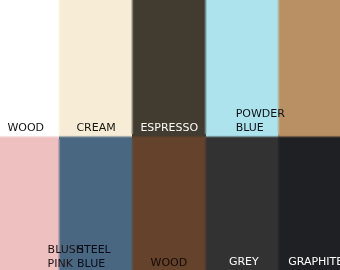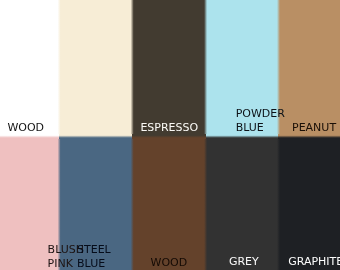--- a/index.html
+++ b/index.html
@@ -70,24 +70,24 @@
   <div class="seam vs vs1 vr0" style="background-image: linear-gradient(to right, rgb(247, 237, 214) 14%, rgb(66, 59, 48) 74%);"></div>
   <div class="seam vs vs2 vr0" style="background-image: linear-gradient(to right, rgb(66, 59, 48) 2%, rgb(172, 227, 237) 62%);"></div>
   <div class="seam vs vs3 vr0" style="background-image: linear-gradient(to right, rgb(172, 227, 237) 19%, rgb(185, 143, 100) 79%);"></div>
 
   <div class="seam vs vs0 vr1" style="background-image: linear-gradient(to right, rgb(239, 192, 192) 12%, rgb(74, 103, 130) 72%);"></div>
   <div class="seam vs vs1 vr1" style="background-image: linear-gradient(to right, rgb(74, 103, 130) 14%, rgb(100, 66, 43) 74%);"></div>
   <div class="seam vs vs2 vr1" style="background-image: linear-gradient(to right, rgb(100, 66, 43) 2%, rgb(50, 50, 50) 62%);"></div>
   <div class="seam vs vs3 vr1" style="background-image: linear-gradient(to right, rgb(50, 50, 50) 19%, rgb(30, 32, 36) 79%);"></div>
 
   <div class="label x0" style="color: rgb(20, 20, 20);">WOOD</div>
+  <div class="label x1" style="color: rgb(26, 23, 18);">CREAM</div>
   <div class="label x2" style="color: rgb(251, 250, 246);">ESPRESSO</div>
   <div class="label x3" style="color: rgb(13, 19, 24);">POWDER
 BLUE</div>
-  <div class="label x4" style="color: rgb(26, 15, 6);">PEANUT</div>
 
   <div class="label y0" style="color: rgb(28, 19, 18);">BLUSH
 PINK</div>
   <div class="label y1" style="color: rgb(5, 12, 26);">STEEL
 BLUE</div>
   <div class="label y3" style="color: rgb(250, 250, 250);">GREY</div>
   <div class="label y2" style="color: rgb(20, 10, 4);">WOOD</div>
   <div class="label y4" style="color: rgb(252, 252, 252);">GRAPHITE</div>
 
 </div>

